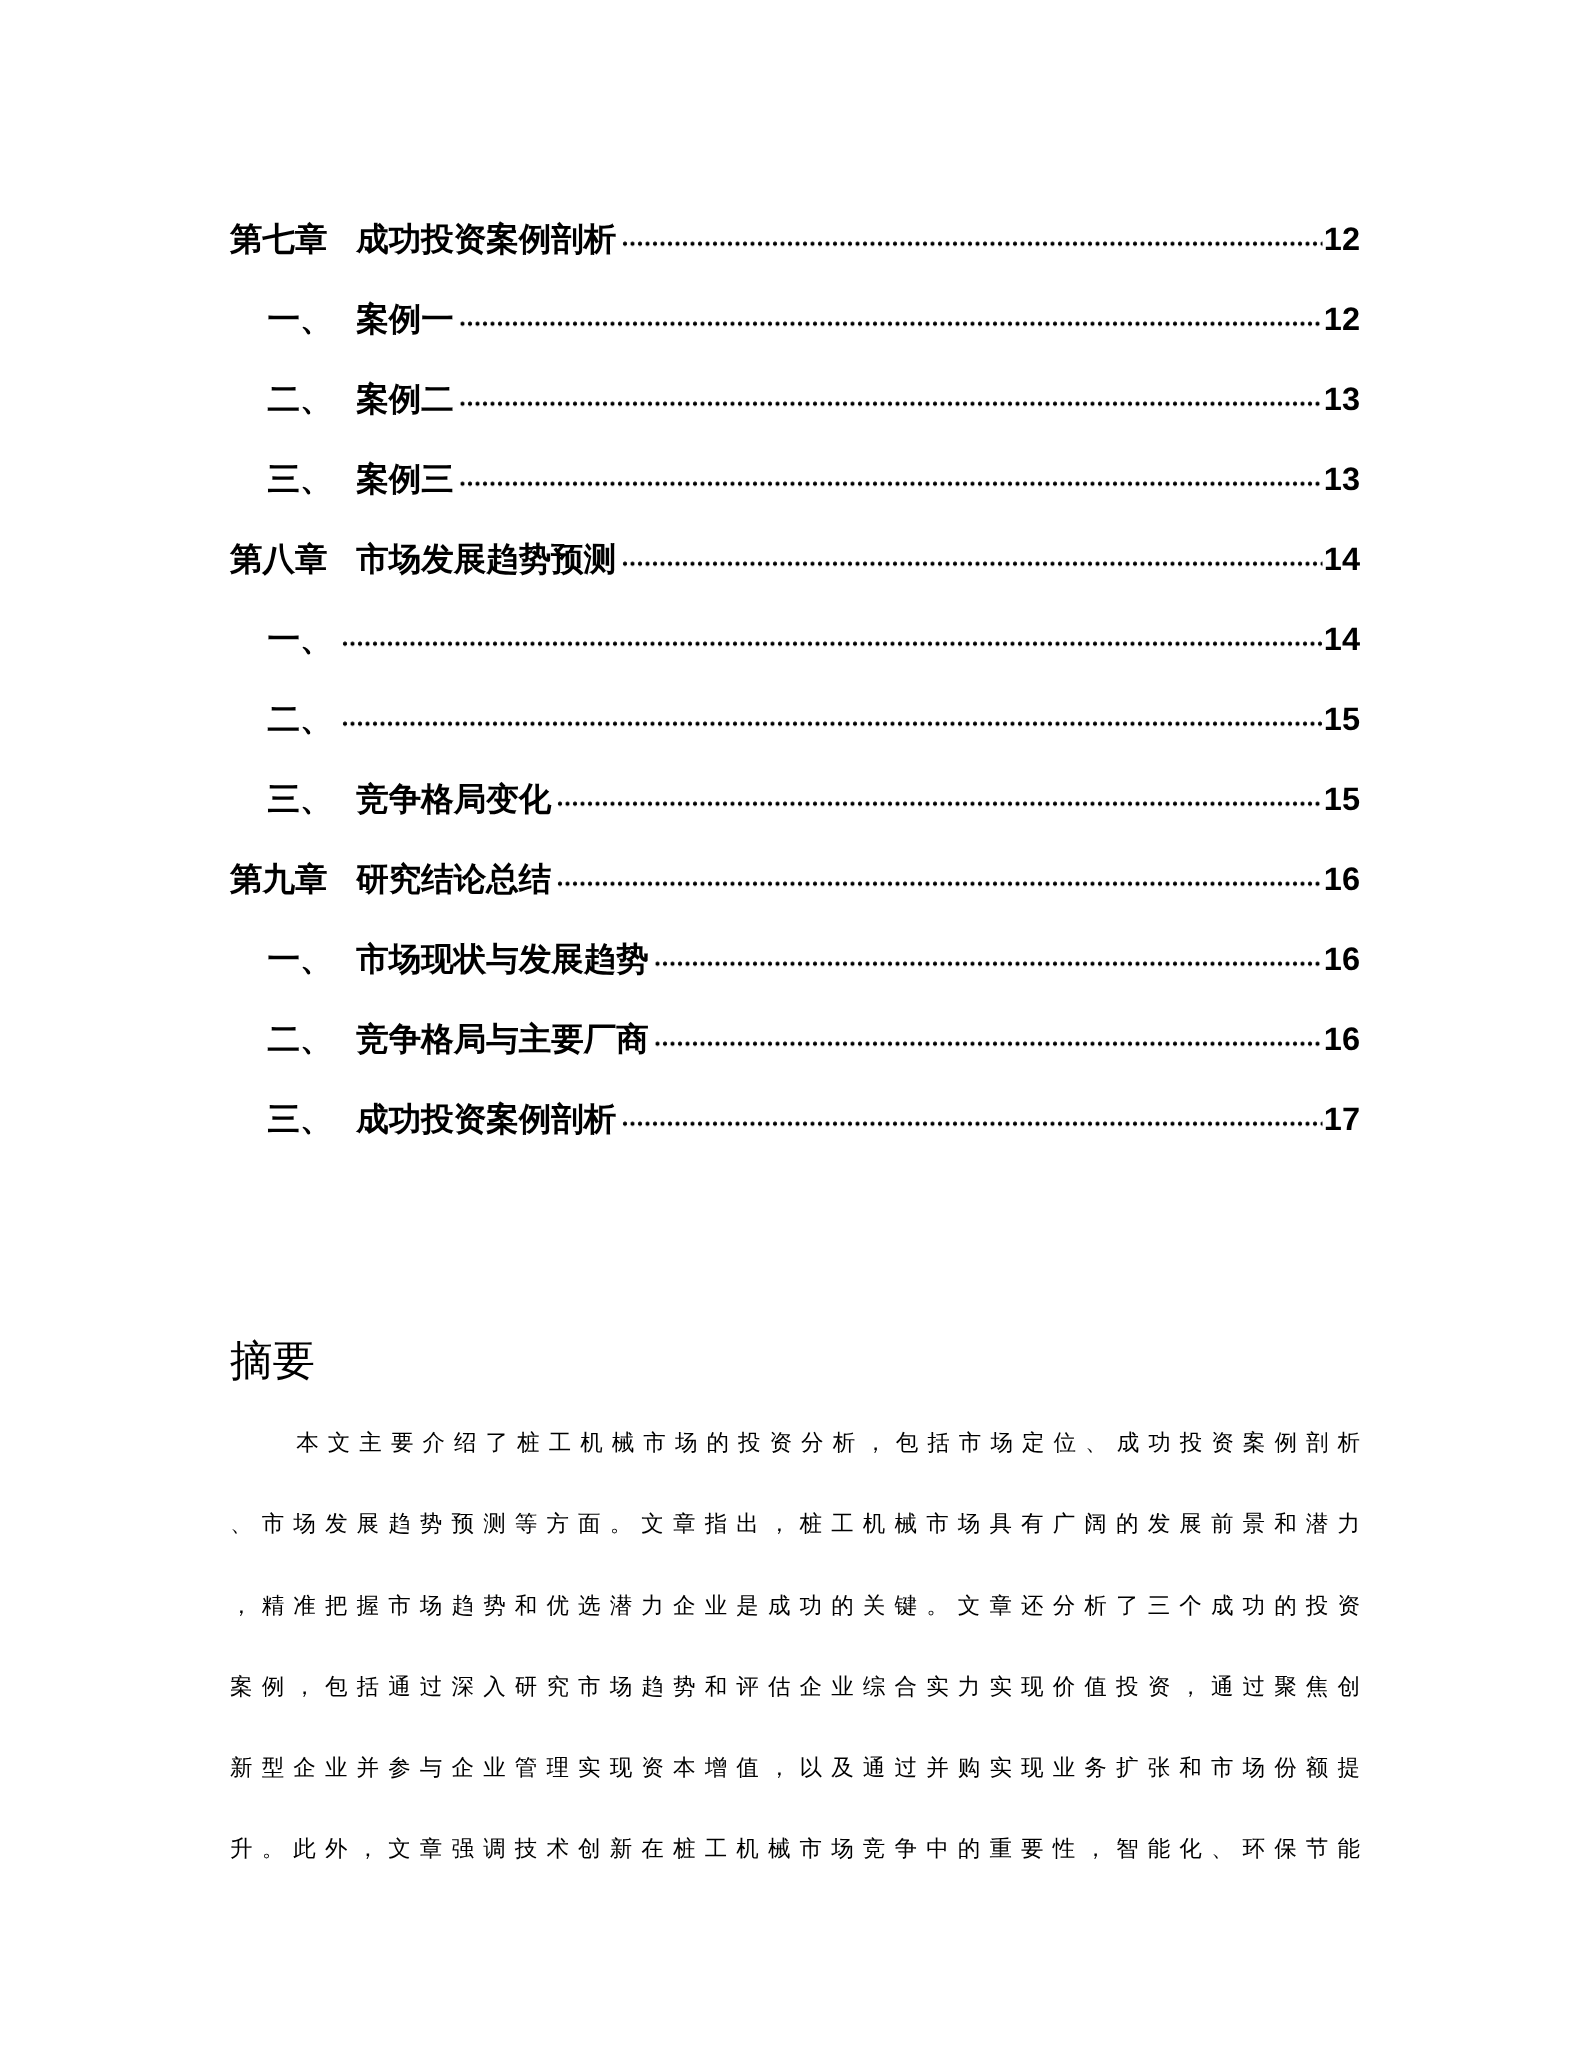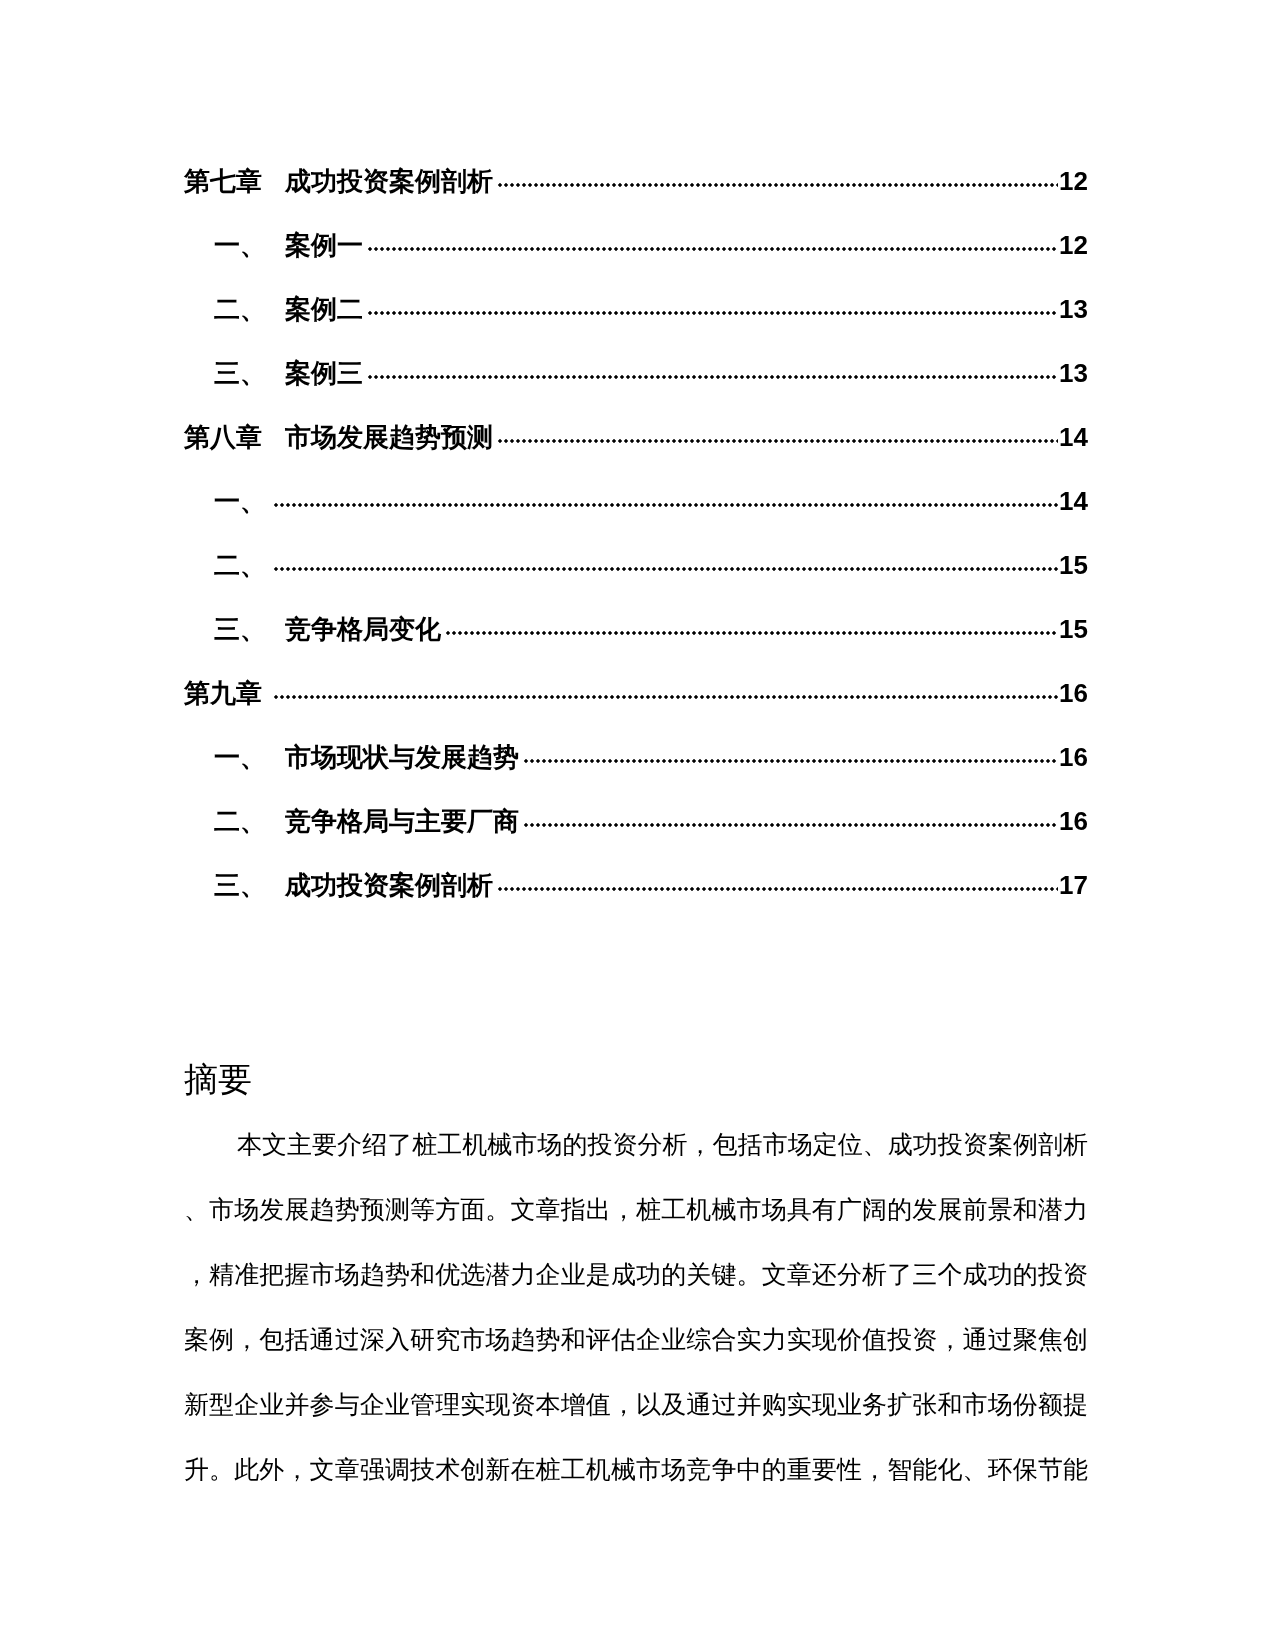--- a/index.html
+++ b/index.html
@@ -12,21 +12,21 @@
     width: 1275px;
     height: 1650px;
     background: #ffffff;
     overflow: hidden;
     font-family: "Liberation Sans", sans-serif;
     color: #000000;
   }
   .content {
     position: absolute;
     left: 184px;
-    top: 4px;
+    top: 14px;
     width: 904px;
   }
 
   
   .toc {
     padding-top: 145px;
   }
   .toc-row {
     display: flex;
     align-items: stretch;
@@ -68,21 +68,21 @@
   .abstract {
     margin-top: 142px;
   }
   .abstract-title {
     font-size: 34px;
     font-weight: 400;
     line-height: 40px;
   }
   .abstract-body {
     margin-top: 13px;
-    font-size: 25px;
+    font-size: 18px;
     font-weight: 400;
   }
   .abs-line {
     line-height: 65px;
     text-align: justify;
     text-align-last: justify;
     text-justify: inter-character;
     white-space: nowrap;
   }
   .abs-line.first {
@@ -146,20 +146,21 @@
 
       <div class="toc-row l2">
         <span class="toc-num">三、</span>
         <span class="toc-label">竞争格局变化</span>
         <span class="toc-leader"></span>
         <span class="toc-page">15</span>
       </div>
 
       <div class="toc-row l1">
         <span class="toc-chnum">第九章</span>
+        <span class="toc-label">研究结论总结</span>
         <span class="toc-leader"></span>
         <span class="toc-page">16</span>
       </div>
 
       <div class="toc-row l2">
         <span class="toc-num">一、</span>
         <span class="toc-label">市场现状与发展趋势</span>
         <span class="toc-leader"></span>
         <span class="toc-page">16</span>
       </div>

